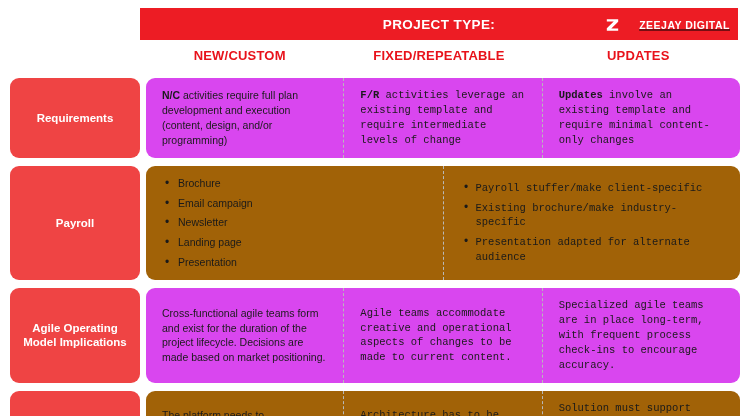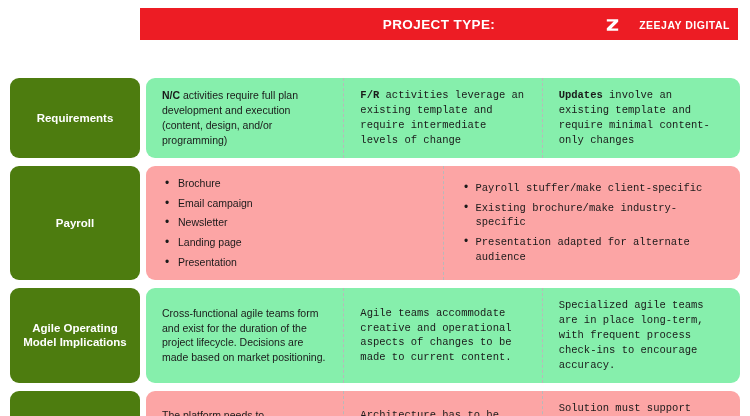--- a/index.html
+++ b/index.html
@@ -40,20 +40,21 @@
     letter-spacing: 0.4px;
   }
   .brand {
     position: absolute;
     right: 8px;
     top: 50%;
     transform: translateY(-50%);
     display: flex;
     align-items: center;
     gap: 20px;
+    text-decoration: underline;
   }
   .brand-mark {
     display: inline-block;
     width: 13px;
     height: 13px;
     position: relative;
   }
   .brand-name {
     color: #ffffff;
     font-size: 10.5px;
@@ -88,43 +89,43 @@
   }
   .row {
     display: flex;
     align-items: stretch;
     margin-bottom: 8px;
     position: relative;
   }
   .row-label {
     width: 130px;
     flex: 0 0 130px;
-    background: #4d7c0f;
+    background: #ef4444;
     border-radius: 9px;
     color: #ffffff;
     font-size: 11.5px;
     font-weight: bold;
     display: flex;
     align-items: center;
     justify-content: center;
     text-align: center;
     line-height: 1.25;
     padding: 4px 6px;
     box-sizing: border-box;
   }
   .row-body {
     flex: 1 1 auto;
     display: flex;
-    background: #86efac;
+    background: #d946ef;
     border-radius: 9px;
     margin-left: 6px;
     overflow: hidden;
   }
   .row.plain .row-body {
-    background: #fca5a5;
+    background: #a16207;
   }
   .cell {
     flex: 1 1 0;
     padding: 10px 14px 10px 16px;
     box-sizing: border-box;
     font-size: 10.5px;
     line-height: 1.42;
     color: #1a1a1a;
   }
   .cell + .cell {
@@ -171,20 +172,25 @@
     <span class="brand">
       <span class="brand-mark">
         <svg viewBox="0 0 16 16" width="13" height="13" aria-hidden="true">
           <path d="M1 1 L15 1 L15 4 L6.5 12.2 L15 12.2 L15 15 L1 15 L1 12 L9.5 3.8 L1 3.8 Z" fill="#ffffff"></path>
         </svg>
       </span>
       <span class="brand-name">ZEEJAY DIGITAL</span>
     </span>
   </div>
 
+  <div class="col-headers">
+    <div class="col-header">NEW/CUSTOM</div>
+    <div class="col-header">FIXED/REPEATABLE</div>
+    <div class="col-header">UPDATES</div>
+  </div>
 
   <div class="rows">
 
     <div class="row h-requirements">
       <div class="row-label">Requirements</div>
       <div class="row-body">
         <div class="cell v-center">
           <div>
             <b>N/C</b><span> activities require full plan development and execution (content, design, and/or programming)</span>
           </div>

